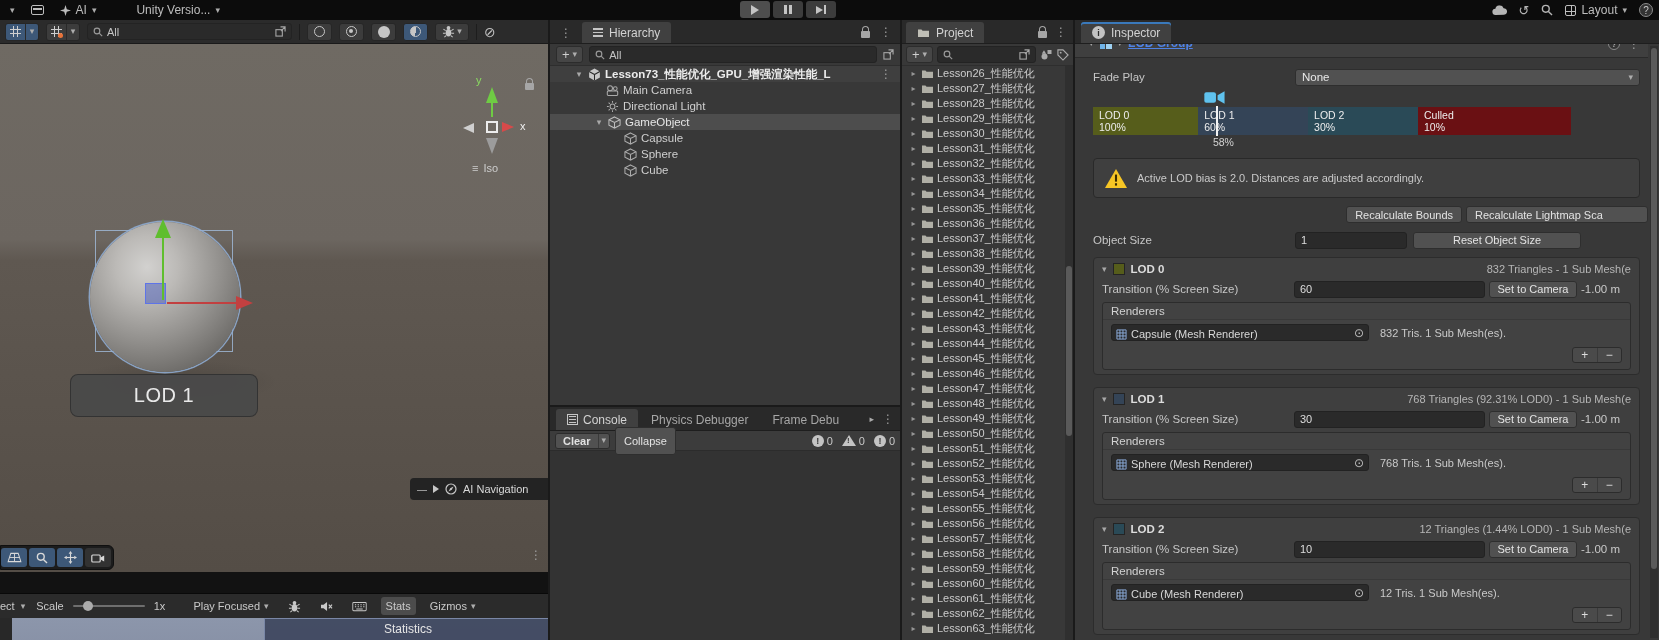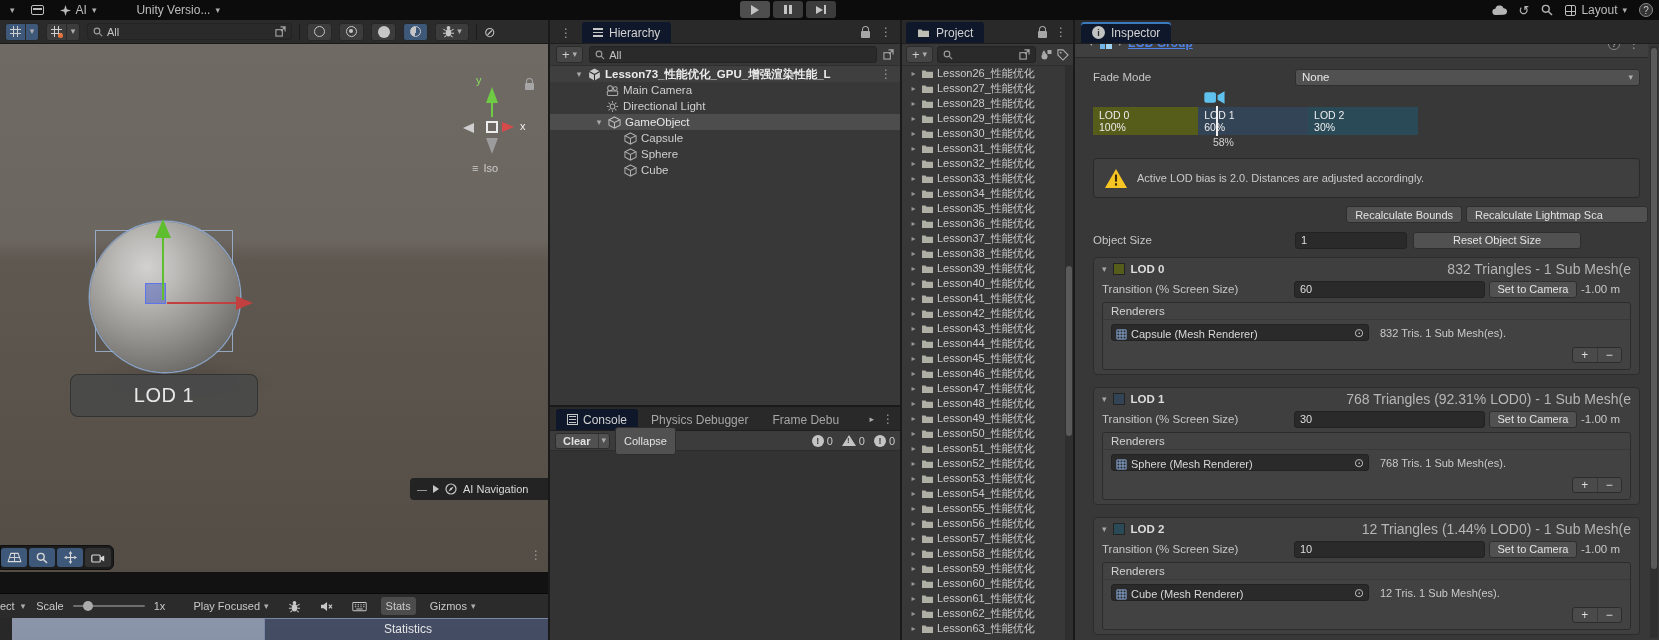--- a/index.html
+++ b/index.html
@@ -24,21 +24,21 @@
 .i-step .b {width:2px;height:9px;background:#C4C4C4;}
 #menubar .mright {position:absolute;right:6px;top:0;height:20px;display:flex;align-items:center;gap:12px;}
 .gridglyph {width:11px;height:11px;background:
  linear-gradient(#BDBDBD,#BDBDBD) 0 5px/11px 1px no-repeat,
  linear-gradient(#BDBDBD,#BDBDBD) 5px 0/1px 11px no-repeat;border:1.5px solid #BDBDBD;border-radius:2px;}
 .qcircle {width:14px;height:14px;border-radius:50%;background:#333;border:1px solid #8A8A8A;color:#C8C8C8;font-size:10px;display:flex;align-items:center;justify-content:center;}
 .qcircle::before {content:"?";}
 
 
 .tabbar {height:24px;background:#292929;display:flex;align-items:flex-end;border-bottom:1px solid #1E1E1E;}
-.tab {height:21px;padding:0 11px;background:#0f172a;color:#D2D2D2;font-size:12px;display:flex;align-items:center;gap:6px;border-radius:3px 3px 0 0;}
+.tab {height:21px;padding:0 11px;background:#404040;color:#D2D2D2;font-size:12px;display:flex;align-items:center;gap:6px;border-radius:3px 3px 0 0;}
 .tab.focused {box-shadow:inset 0 2px 0 #3A79BB;}
 .tab.plain {background:transparent;color:#A6A6A6;}
 .btn {background:#515151;border:1px solid #2E2E2E;border-radius:3px;color:#E3E3E3;font-size:11px;height:17px;display:inline-flex;align-items:center;justify-content:center;padding:0 8px;white-space:nowrap;overflow:hidden;}
 .ifield {background:#2A2A2A;border:1px solid #222;border-radius:3px;height:17px;color:#DDD;font-size:11px;padding:0 5px;display:flex;align-items:center;}
 .search {background:#2A2A2A;border:1px solid #232323;border-radius:3px;height:17px;display:flex;align-items:center;gap:4px;padding:0 5px;color:#C4C4C4;font-size:11px;}
 .lockic {position:relative;width:9px;height:7px;background:#A6A6A6;border-radius:1px;margin-top:5px;}
 .lockic::before {content:"";position:absolute;left:1px;top:-5px;width:5px;height:6px;border:1.5px solid #A6A6A6;border-bottom:none;border-radius:4px 4px 0 0;}
 .listic {width:10px;height:9px;background:repeating-linear-gradient(#C6C6C6 0 1.5px,transparent 1.5px 3.6px);}
 .infoic {width:13px;height:13px;border-radius:50%;background:#C2C2C2;color:#2A2A2A;font-size:9px;font-weight:bold;display:flex;align-items:center;justify-content:center;}
 .infoic::before {content:"i";}
@@ -176,21 +176,21 @@
 #camline {position:absolute;top:0;transform:translateX(-55%);}
 #pct58 {position:absolute;top:46px;font-size:10.5px;color:#D2D2D2;transform:translateX(-15%);}
 #warnbox {margin:12px 8px 8px 18px;height:40px;background:#3F3F3F;border:1px solid #292929;border-radius:4px;display:flex;align-items:center;gap:9px;padding:0 10px;color:#C9C9C9;font-size:11px;}
 #recalc {display:flex;justify-content:flex-end;gap:4px;margin:0 0 8px 18px;overflow:hidden;}
 #recalc .btn.rl {width:182px;justify-content:flex-start;padding-right:0;}
 .lodbox {margin:8px 8px 12px 18px;background:#3F3F3F;border:1px solid #2C2C2C;border-radius:4px;padding:2px 0 4px;}
 .lodhead {display:flex;align-items:center;gap:6px;height:18px;padding:0 8px;}
 .lodhead .tri {color:#A8A8A8;font-size:9px;}
 .swatch {width:12px;height:12px;border:1px solid #242424;}
 .lodname {color:#DDD;font-weight:bold;}
-.lodinfo {margin-left:auto;color:#B6B6B6;font-size:14px;white-space:nowrap;overflow:hidden;}
+.lodinfo {margin-left:auto;color:#B6B6B6;font-size:11px;white-space:nowrap;overflow:hidden;}
 .trans {margin:2px 8px;display:flex;align-items:center;gap:4px;height:18px;}
 .ilabel2 {width:188px;color:#C6C6C6;flex:none;}
 .trans .ifield {flex:1;}
 .trans .stc {width:88px;flex:none;padding:0 3px;}
 .dist {width:50px;color:#C9C9C9;white-space:nowrap;overflow:hidden;flex:none;}
 .rbox {margin:4px 8px 0;background:#424242;border:1px solid #2C2C2C;border-radius:3px;}
 .rlabel {height:17px;display:flex;align-items:center;padding:0 8px;color:#D2D2D2;border-bottom:1px solid #393939;}
 .rrow {display:flex;align-items:center;gap:11px;margin:4px 8px 6px;}
 .objfield {width:258px;height:17px;background:#2A2A2A;border:1px solid #222;border-radius:3px;display:flex;align-items:flex-end;gap:4px;padding:0 4px;color:#D8D8D8;font-size:11px;}
 .objfield .objname {flex:1;white-space:nowrap;overflow:hidden;}
@@ -976,21 +976,21 @@
         <span class="chev">▾</span>
         <span class="title">LOD Group</span>
       </div>
       <div class="hicons">
         <span class="qcircle" style="width:12px;height:12px;font-size:9px;"></span>
         <span class="kebab">⋮</span>
       </div>
     </div>
 
     <div class="irow" style="margin-top:10px;">
-      <span class="ilabel">Fade Mode</span>
+      <span class="ilabel">Fade Play</span>
       <span class="dropdown">
         <span>None</span>
         <span class="chev">▾</span>
       </span>
     </div>
 
     <div id="lodbar-wrap">
       <span id="camline" style="left: 22.5%;">
         <svg class="ic" width="22" height="15" viewBox="0 0 20 14" color="#5FC2EE">
             <use href="#sym-vidcam"></use>
@@ -1006,20 +1006,24 @@
           <div class="lseg" style="background: rgb(52, 68, 87); width: 23%;">
             <div>LOD 1</div>
             <div>60%</div>
           </div>
 
           <div class="lseg" style="background: rgb(42, 74, 87); width: 23%;">
             <div>LOD 2</div>
             <div>30%</div>
           </div>
 
+          <div class="lseg" style="background: rgb(106, 16, 19); width: 32%;">
+            <div>Culled</div>
+            <div>10%</div>
+          </div>
         </div>
       <span id="playhead" style="left: 22.5%;"></span>
       <span id="pct58" style="left: 22.5%;">58%</span>
     </div>
 
     <div id="warnbox">
       <svg class="ic" width="24" height="21" viewBox="0 0 18 16">
           <use href="#sym-warn"></use>
         </svg>
       <span>Active LOD bias is 2.0. Distances are adjusted accordingly.</span>

